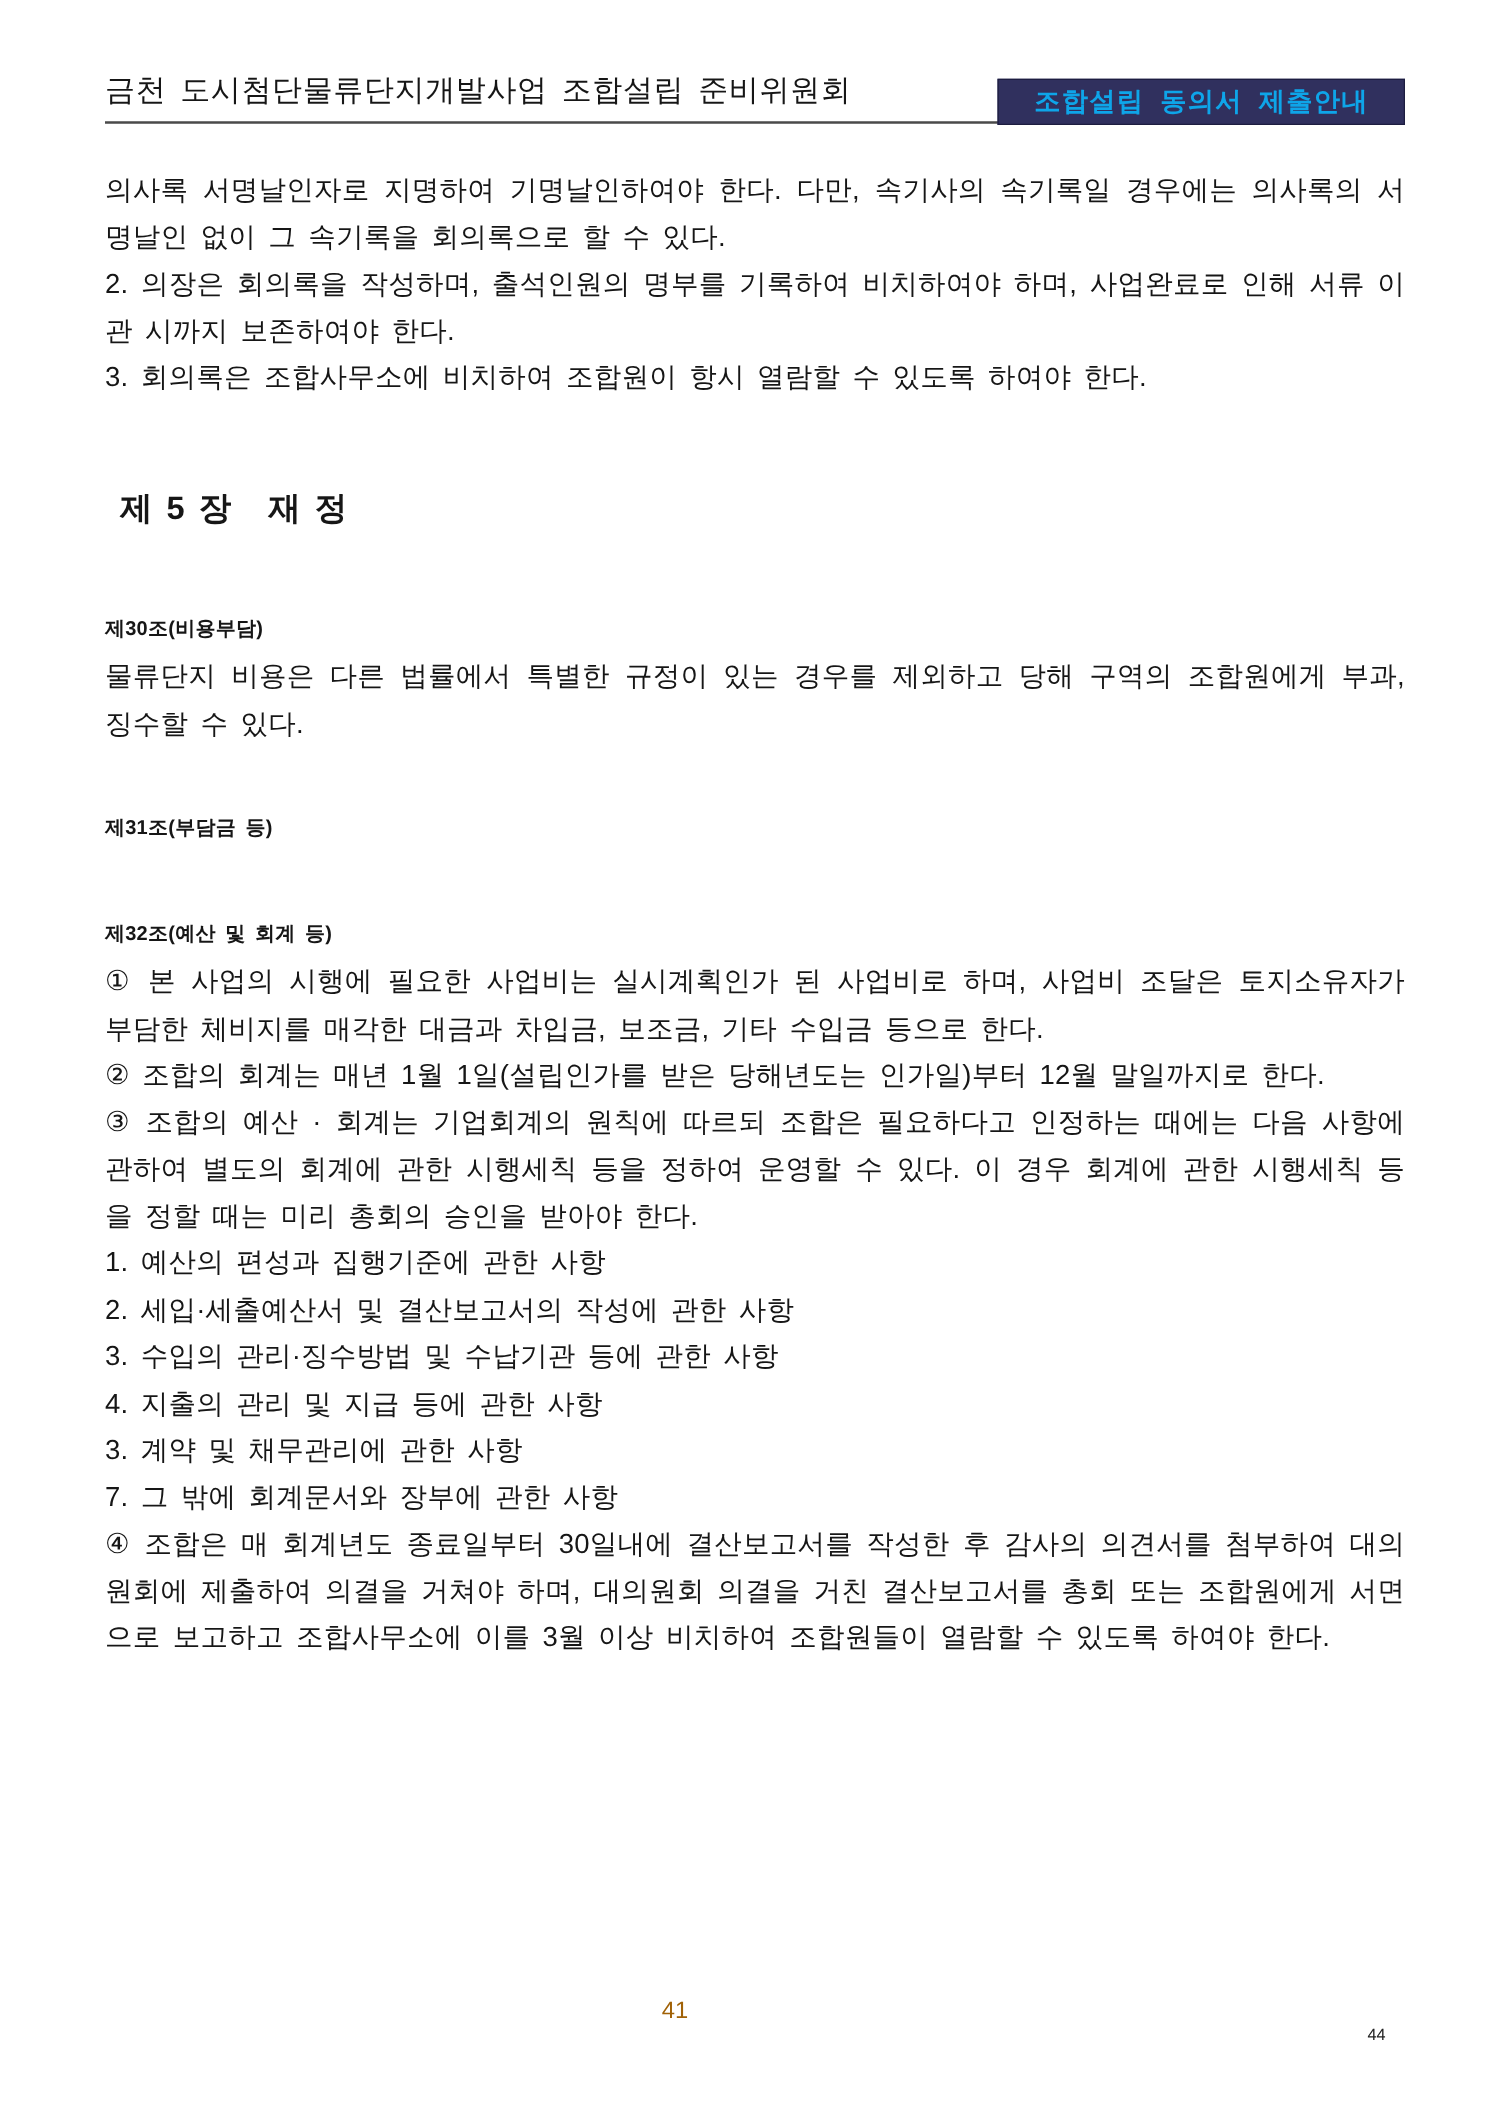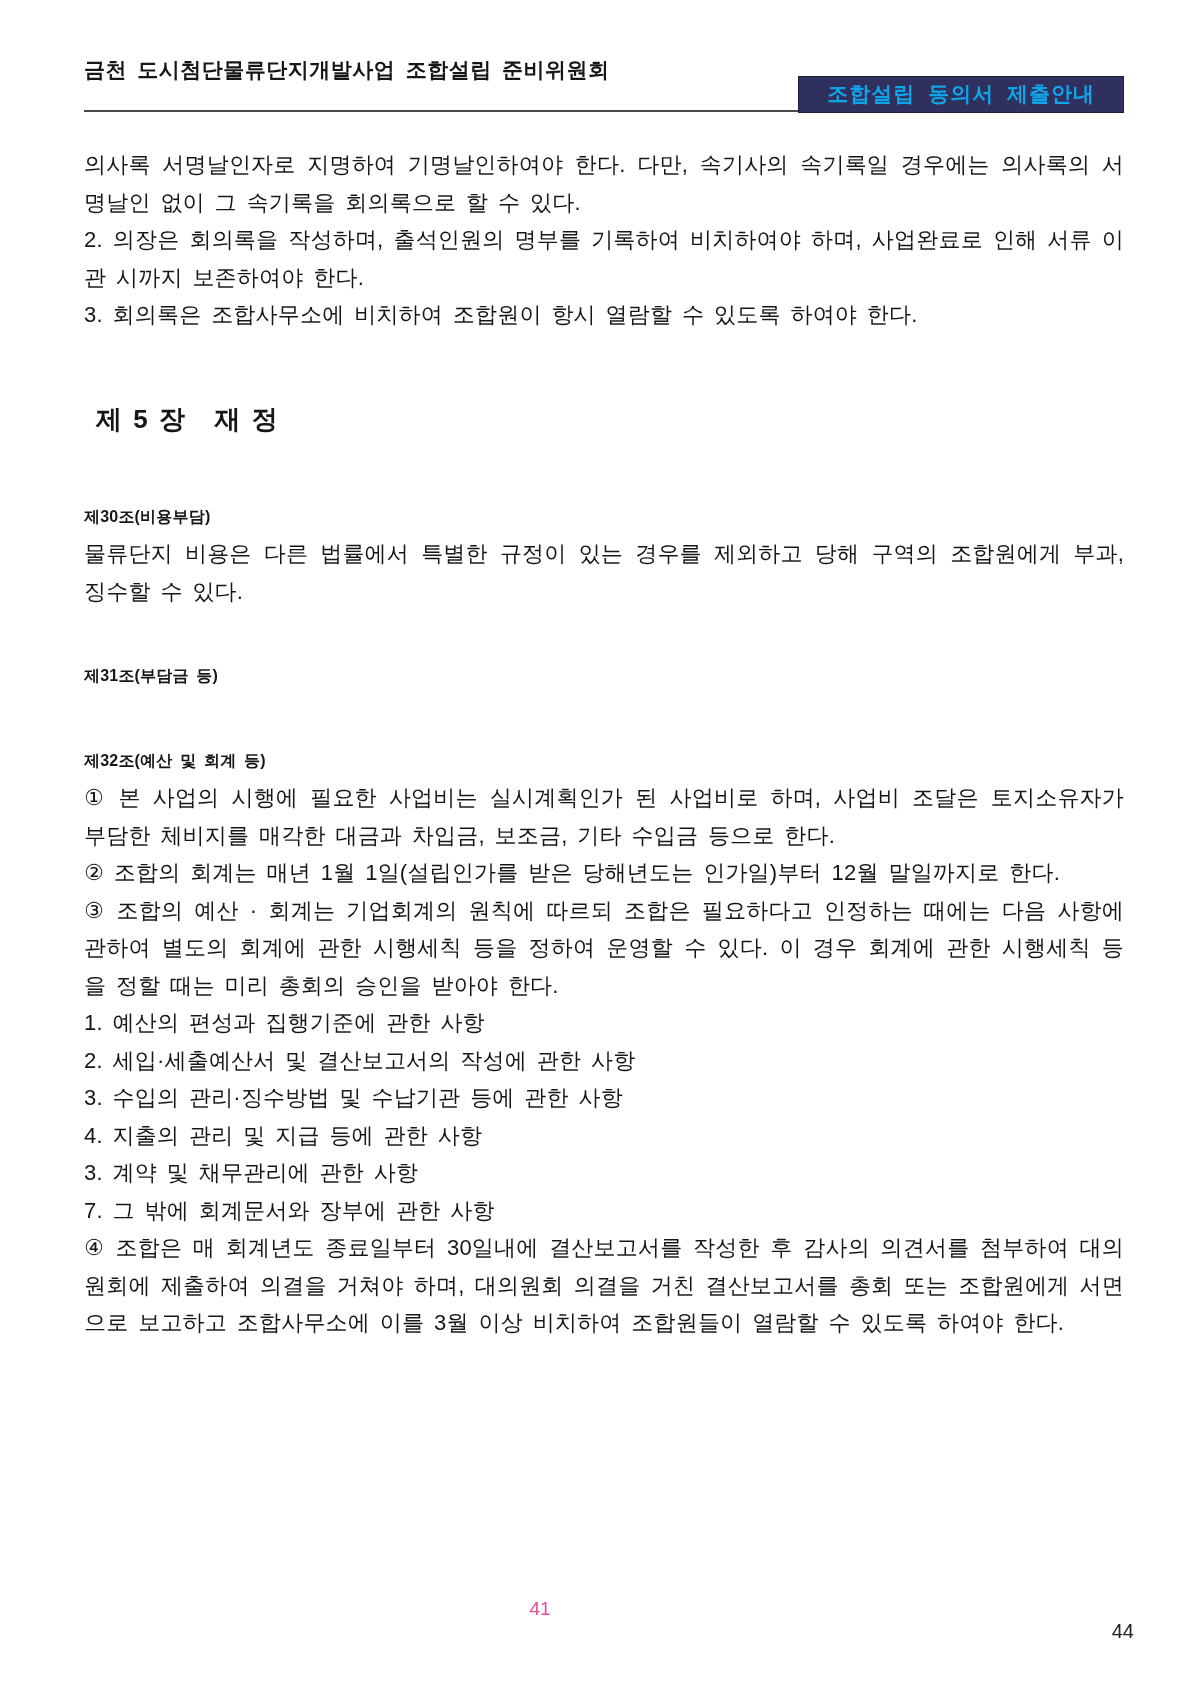--- a/index.html
+++ b/index.html
@@ -22,25 +22,25 @@
 
   
   .header {
     display: flex;
     justify-content: space-between;
     align-items: flex-end;
     border-bottom: 2px solid #4a4a4a;
     min-height: 38px;
   }
   .header-title {
-    font-size: 21px;
-    font-weight: bold;
+    font-size: 24px;
+    font-weight: normal;
     letter-spacing: 0.5px;
     word-spacing: 4px;
-    padding-bottom: 26px;
+    padding-bottom: 9px;
     white-space: nowrap;
   }
   .header-badge {
     background: #30305e;
     border: 1px solid #1d1d40;
     color: #0ea5e9;
     font-size: 21px;
     font-weight: bold;
     letter-spacing: 1px;
     word-spacing: 6px;
@@ -84,29 +84,28 @@
   }
 
   
   .page-number-center {
     position: absolute;
     left: 520px;
     top: 1598px;
     width: 40px;
     text-align: center;
     font-size: 19px;
-    color: #ec4899;
+    color: #a16207;
   }
   .page-number-right {
     position: absolute;
     left: 1094px;
     top: 1620px;
     width: 40px;
-    text-align: right;
-    font-size: 20px;
+    font-size: 13px;
     color: #222222;
   }
 </style>
 </head>
 <body>
 
 <div class="page">
 
   <div class="header">
     <div class="header-title">금천 도시첨단물류단지개발사업 조합설립 준비위원회</div>

